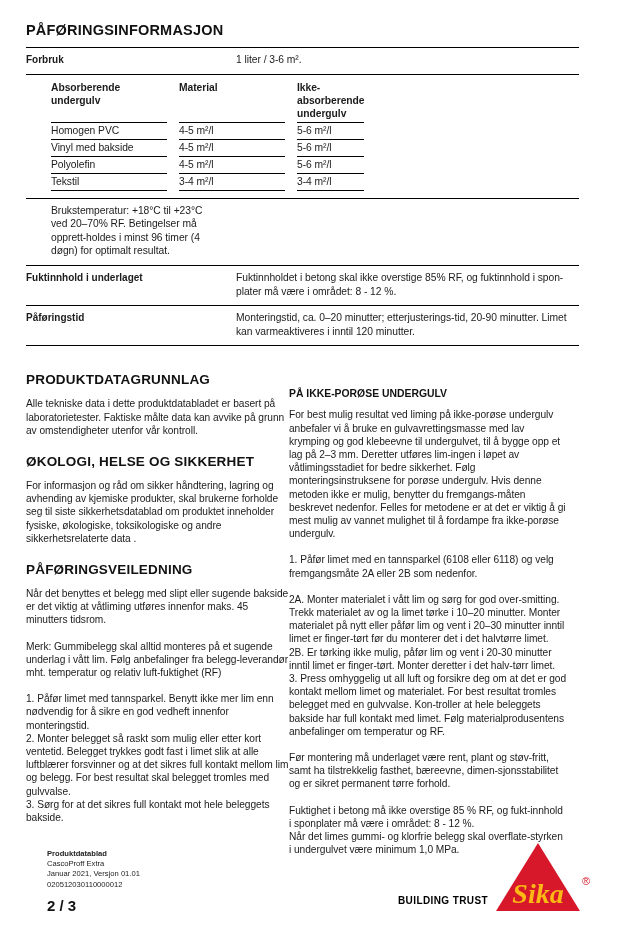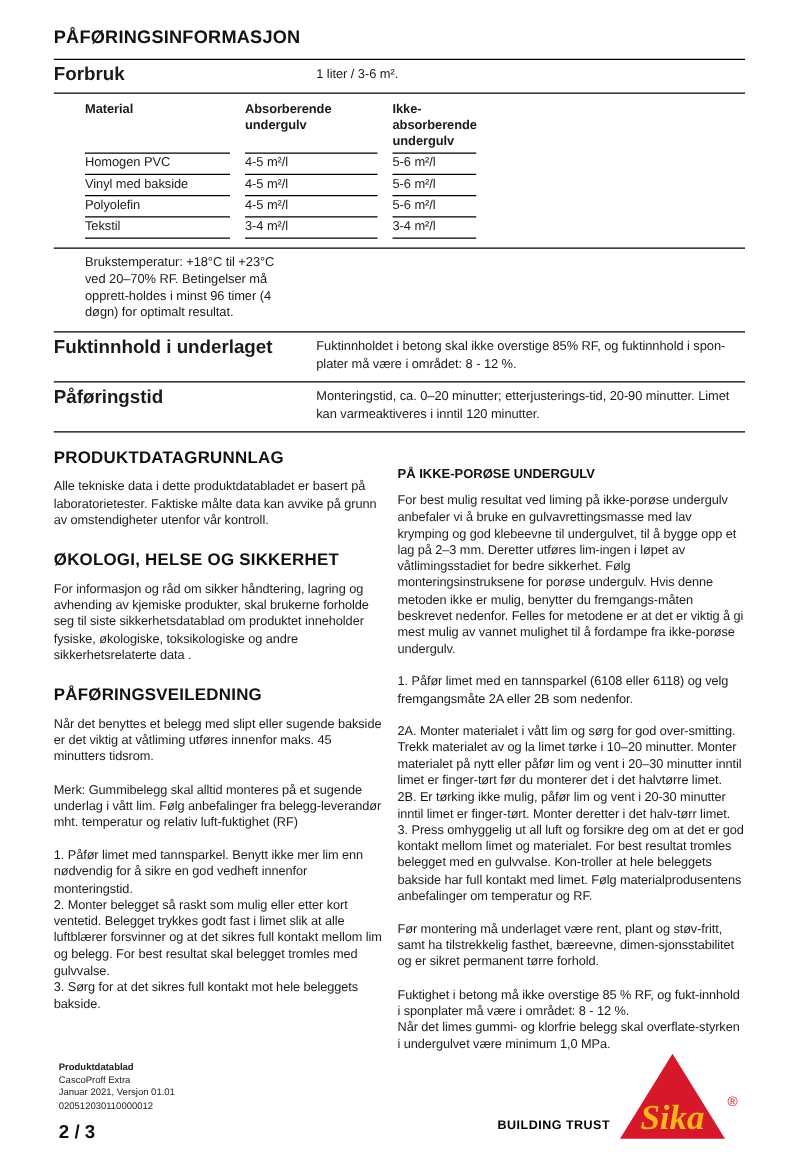--- a/index.html
+++ b/index.html
@@ -6,52 +6,52 @@
   html, body { margin: 0; padding: 0; }
   body {
     width: 644px; height: 933px;
     background: #ffffff;
     font-family: "Liberation Sans", sans-serif;
     color: #1b1b1b;
     position: relative;
     overflow: hidden;
   }
   .page { position: absolute; inset: 0; }
-  .content { padding: 22px 44px 0 43px; }
+  .content { padding: 22px 44px 0 26px; }
 
   h1.doc-h1 {
     font-size: 14.5px; font-weight: 700; letter-spacing: 0.2px;
     margin: 0 0 9px 0; color: #111;
   }
 
   
   .info-table { border-bottom: 1px solid #000; width: 553px; }
   .info-row {
     border-top: 1px solid #000;
     display: grid; grid-template-columns: 185px 1fr;
     padding: 5px 0 7px 0;
   }
-  .info-label { font-size: 15px; font-weight: 700; line-height: 13.2px; }
+  .info-label { font-size: 10px; font-weight: 700; line-height: 13.2px; }
   .info-value { font-size: 10.3px; line-height: 13.6px; letter-spacing: -0.05px; margin-left: 25px; }
 
   .yield-table {
     display: grid;
     grid-template-columns: 116px 106px 1fr;
     column-gap: 12px;
     font-size: 10.3px; line-height: 13px;
   }
   .yield-cell {
     border-bottom: 1px solid #000;
     padding: 1px 0 2px 0;
     align-self: stretch;
   }
   .yield-head { font-weight: 700; }
 
   
-  .columns { display: flex; gap: 12px; margin-top: 4px; }
+  .columns { display: flex; margin-top: 18px; }
   .col-left  { width: 263px; }
   .col-right { width: 278px; padding-top: 24px; }
 
   h2.doc-h2 {
     font-size: 13.5px; font-weight: 700; letter-spacing: 0.2px;
     margin: 17px 0 10px 0; color: #111;
   }
   .col-left h2.doc-h2:first-child { margin-top: 8px; }
   h3.doc-h3 {
     font-size: 10.4px; font-weight: 700;
@@ -94,22 +94,22 @@
     <div class="info-table">
 
       <div class="info-row">
         <div class="info-label">Forbruk</div>
         <div class="info-value">1 liter / 3-6 m².</div>
       </div>
 
       <div class="info-row">
         <div class="info-value">
           <div class="yield-table">
+            <div class="yield-cell yield-head">Absorberende undergulv</div>
             <div class="yield-cell yield-head">Material</div>
-            <div class="yield-cell yield-head">Absorberende undergulv</div>
             <div class="yield-cell yield-head">Ikke-absorberende undergulv</div>
 
             <div class="yield-cell">Homogen PVC</div>
             <div class="yield-cell">4-5 m²/l</div>
             <div class="yield-cell">5-6 m²/l</div>
 
             <div class="yield-cell">Vinyl med bakside</div>
             <div class="yield-cell">4-5 m²/l</div>
             <div class="yield-cell">5-6 m²/l</div>
 

